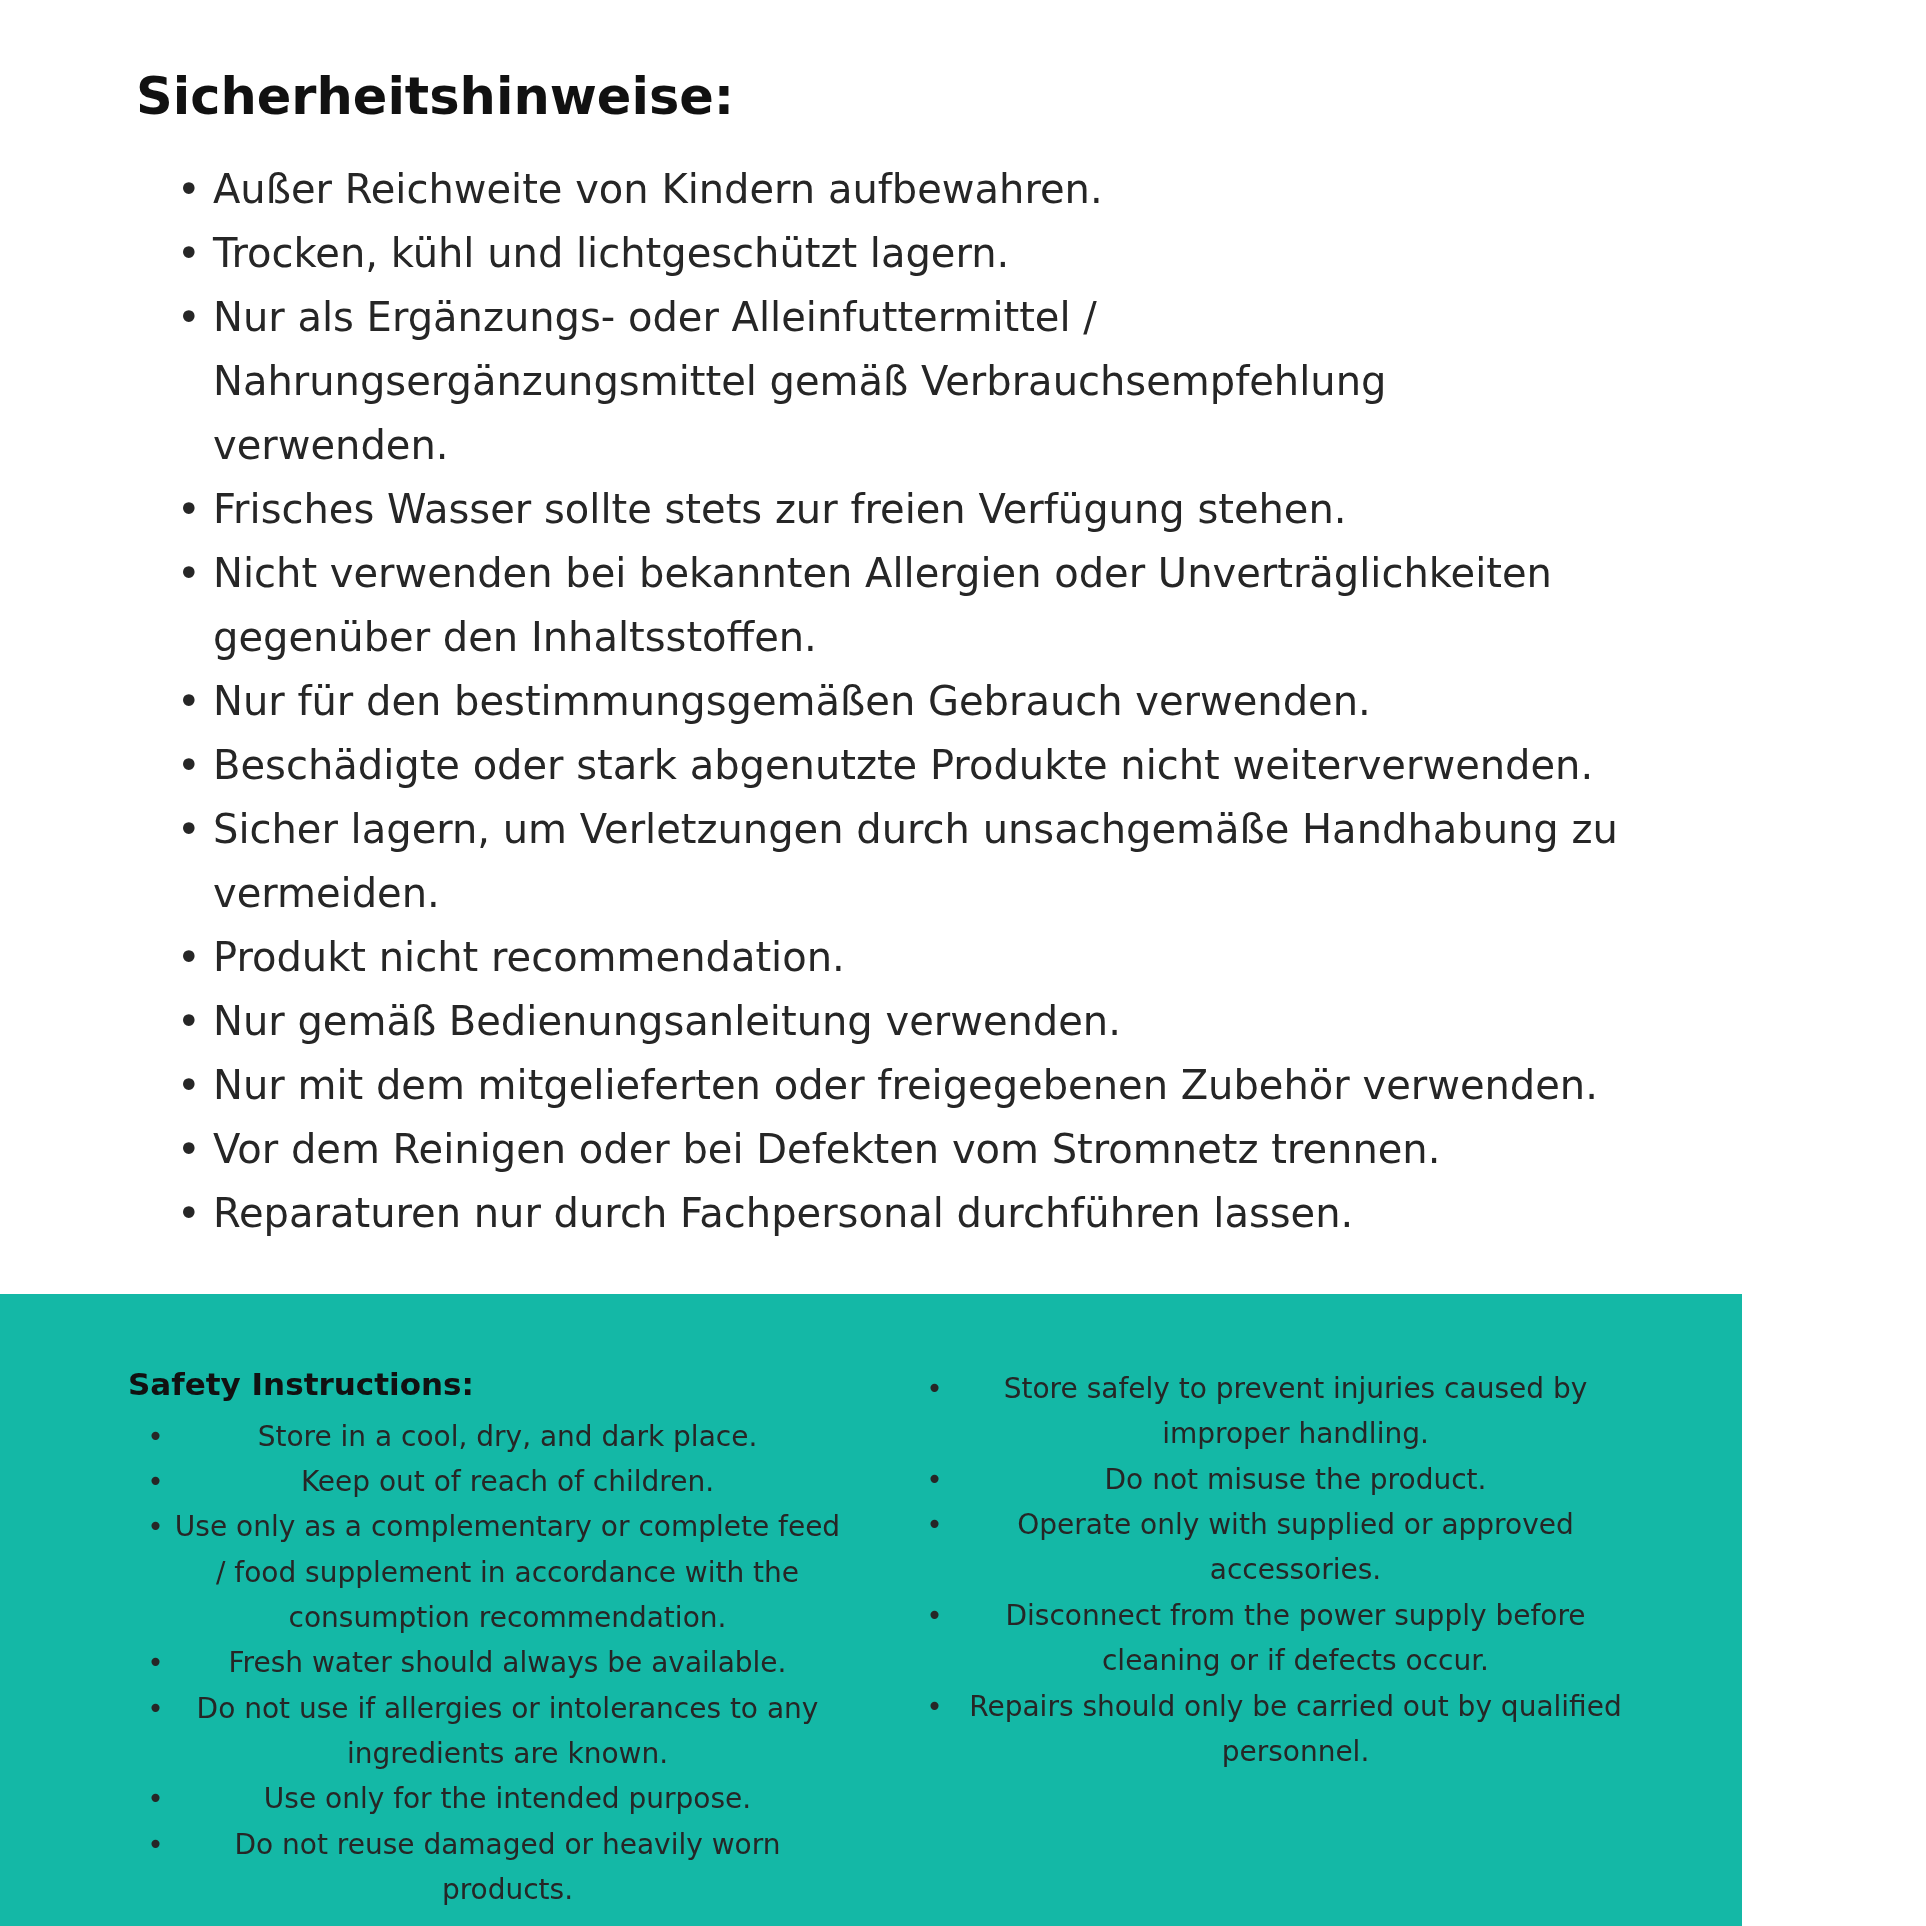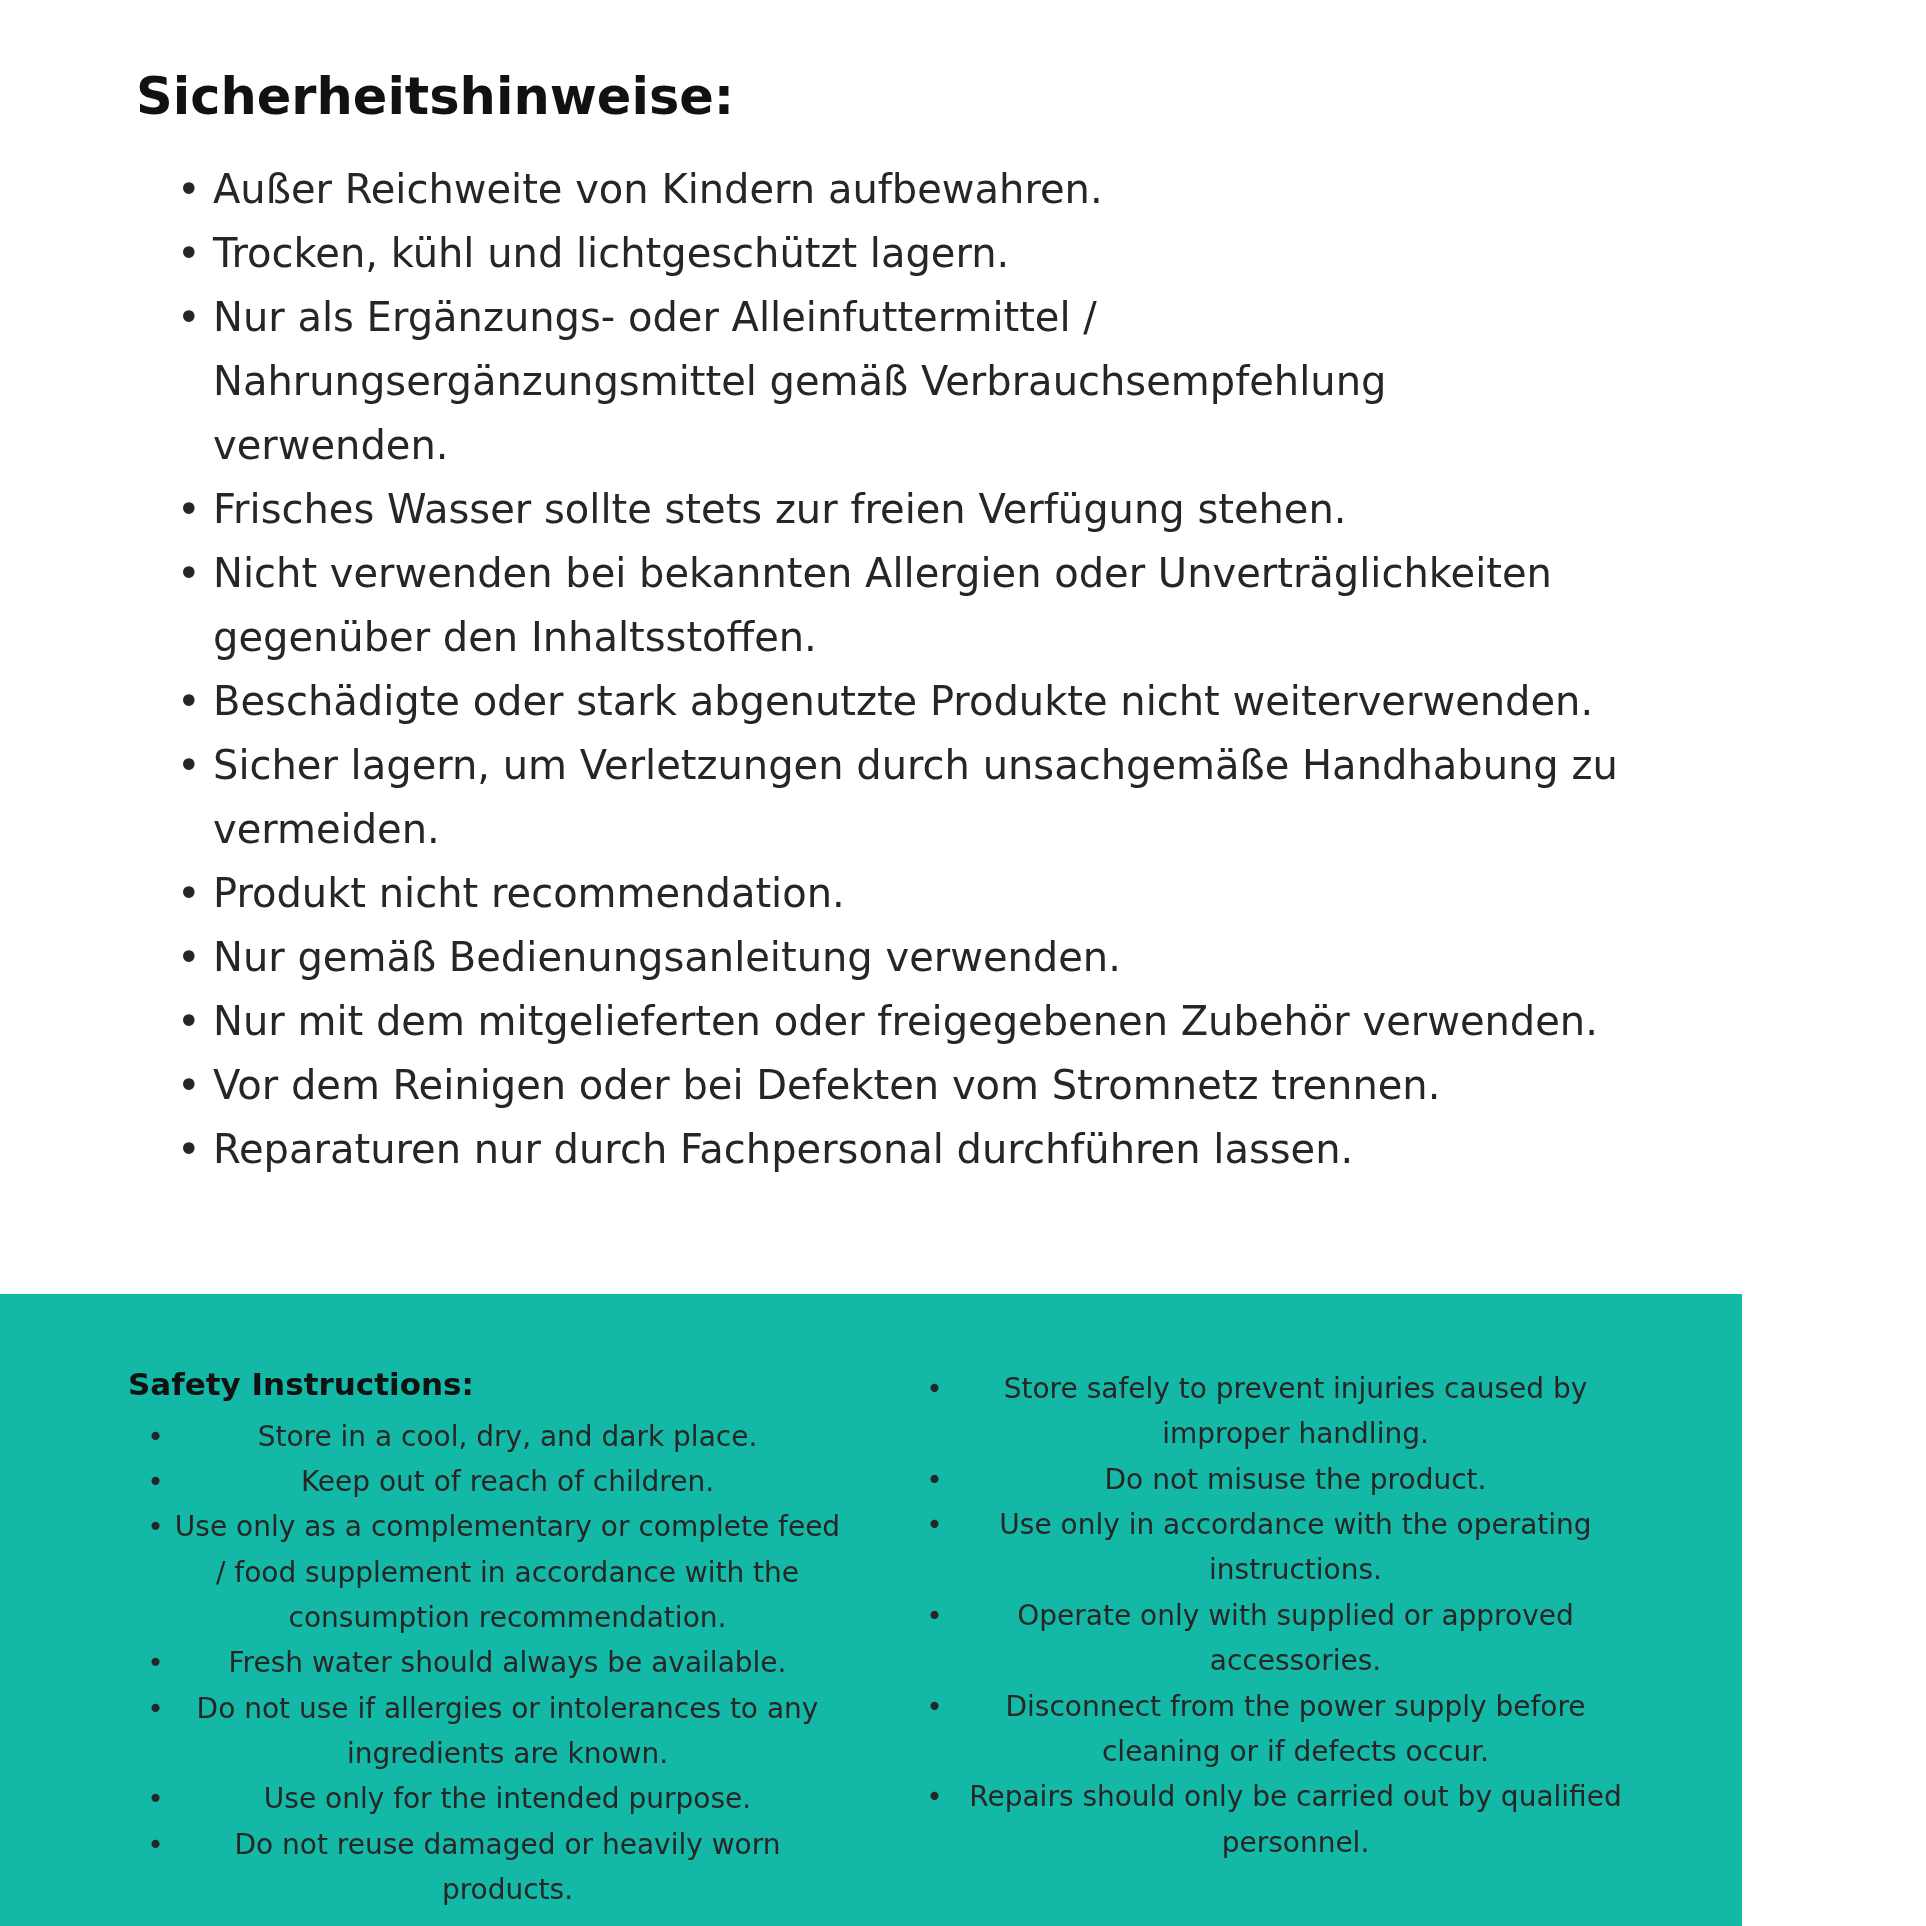--- a/index.html
+++ b/index.html
@@ -93,20 +93,21 @@
 <div class="page">
 
   <section class="german-section">
     <h1 class="german-title">Sicherheitshinweise:</h1>
     <ul class="german-list">
       <li>Außer Reichweite von Kindern aufbewahren.</li>
       <li>Trocken, kühl und lichtgeschützt lagern.</li>
       <li>Nur als Ergänzungs- oder Alleinfuttermittel / Nahrungsergänzungsmittel gemäß Verbrauchsempfehlung verwenden.</li>
       <li>Frisches Wasser sollte stets zur freien Verfügung stehen.</li>
       <li>Nicht verwenden bei bekannten Allergien oder Unverträglichkeiten gegenüber den Inhaltsstoffen.</li>
+      <li>Nur für den bestimmungsgemäßen Gebrauch verwenden.</li>
       <li>Beschädigte oder stark abgenutzte Produkte nicht weiterverwenden.</li>
       <li>Sicher lagern, um Verletzungen durch unsachgemäße Handhabung zu vermeiden.</li>
       <li>Produkt nicht recommendation.</li>
       <li>Nur gemäß Bedienungsanleitung verwenden.</li>
       <li>Nur mit dem mitgelieferten oder freigegebenen Zubehör verwenden.</li>
       <li>Vor dem Reinigen oder bei Defekten vom Stromnetz trennen.</li>
       <li>Reparaturen nur durch Fachpersonal durchführen lassen.</li>
     </ul>
   </section>
 
@@ -120,21 +121,20 @@
         <li>Fresh water should always be available.</li>
         <li>Do not use if allergies or intolerances to any ingredients are known.</li>
         <li>Use only for the intended purpose.</li>
         <li>Do not reuse damaged or heavily worn products.</li>
       </ul>
     </div>
     <div class="english-col right">
       <ul class="english-list">
         <li>Store safely to prevent injuries caused by improper handling.</li>
         <li>Do not misuse the product.</li>
-        <li>Use only in accordance with the operating instructions.</li>
         <li>Operate only with supplied or approved accessories.</li>
         <li>Disconnect from the power supply before cleaning or if defects occur.</li>
         <li>Repairs should only be carried out by qualified personnel.</li>
       </ul>
     </div>
   </section>
 
 </div>
 
 

